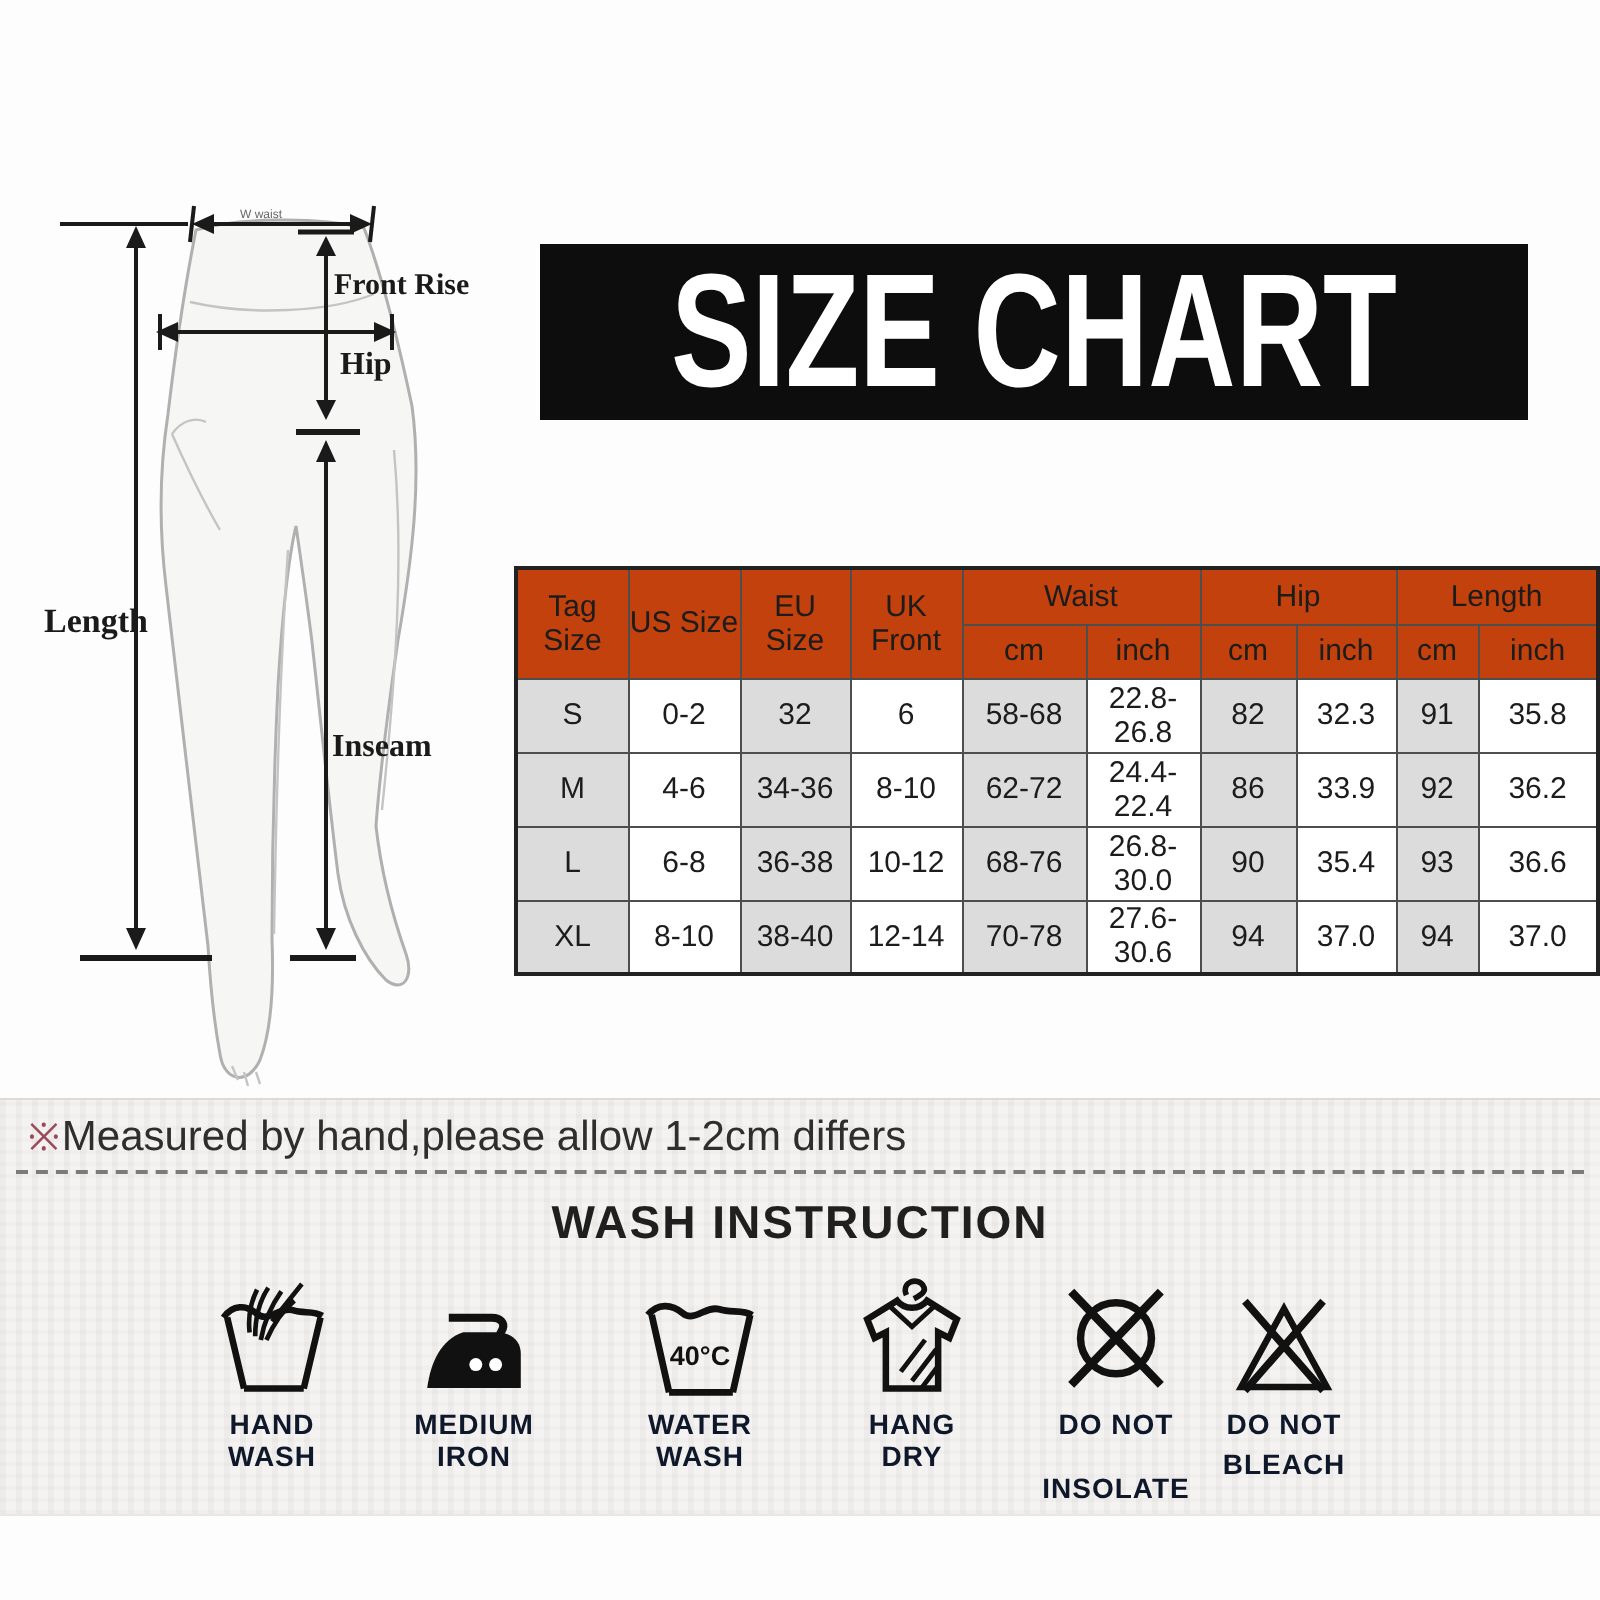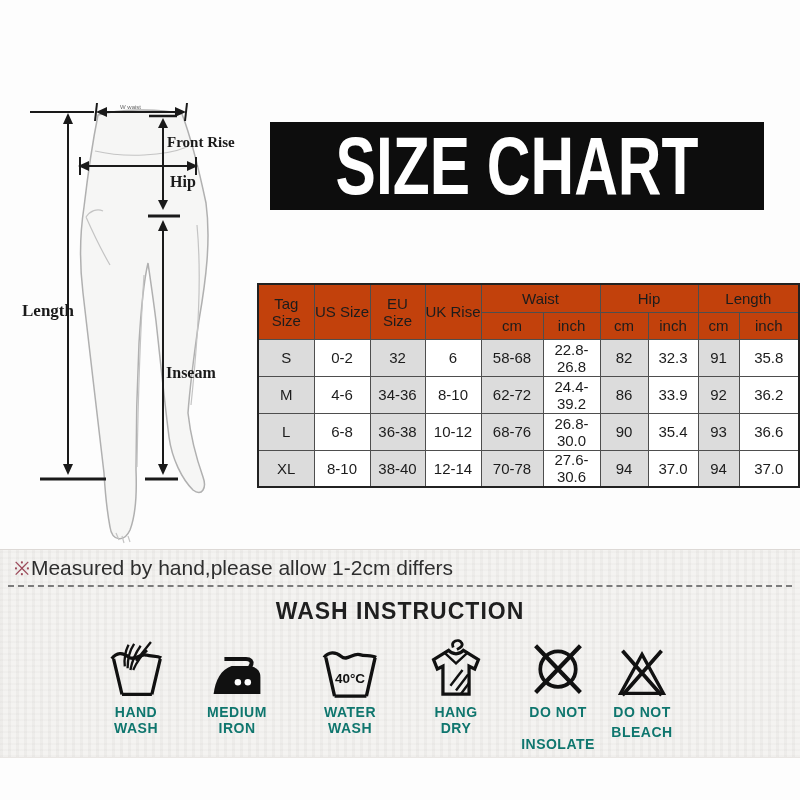--- a/index.html
+++ b/index.html
@@ -30,21 +30,21 @@
   .note{position:absolute;left:14px;top:555px;font-size:21px;color:#2e2e2e;text-align:center;}
   .note .sym{color:#9c4a5a;font-size:19px;margin-right:1px;}
   .divider-dashed{position:absolute;top:585px;left:8px;width:784px;border-top:2px dashed #7b7b7b;}
 
   
   .wash-title{position:absolute;top:598px;left:0;width:800px;text-align:center;
               font-size:23px;font-weight:bold;letter-spacing:1px;color:#1f1f1f;}
   .wash-item{position:absolute;top:636px;width:130px;display:flex;flex-direction:column;align-items:center;}
   .wash-item .icn{height:64px;display:flex;align-items:flex-end;justify-content:flex-start;}
   .wash-item .lbl{margin-top:4px;font-size:14px;font-weight:bold;letter-spacing:0.5px;
-                  line-height:16px;color:#0f766e;text-align:center;white-space:nowrap;}
+                  line-height:16px;color:#0f172a;text-align:center;white-space:nowrap;}
   .i1{left:71px;} .i2{left:172px;} .i3{left:285px;} .i4{left:391px;} .i5{left:493px;} .i6{left:577px;}
 
   
   .legs-svg{position:absolute;left:0;top:75px;}
 </style>
 </head>
 <body>
 
 <div class="page">
 
@@ -116,21 +116,21 @@
         <col style="width:48px">
         <col style="width:50px">
       <col style="width:41px">
         <col style="width:60px">
     </colgroup>
     <tbody>
         <tr class="h1">
       <th rowspan="2" class="hg">Tag Size</th>
       <th rowspan="2" class="hg">US Size</th>
       <th rowspan="2" class="hg">EU Size</th>
-      <th rowspan="2" class="hg">UK Rise</th>
+      <th rowspan="2" class="hg">UK Front</th>
       <th colspan="2" class="hg">Waist</th>
       <th colspan="2" class="hg">Hip</th>
       <th colspan="2" class="hg">Length</th>
     </tr>
     <tr class="h2">
       <th class="hg">cm</th>
       <th class="hg">inch</th>
       <th class="hg">cm</th>
       <th class="hg">inch</th>
       <th class="hg">cm</th>
@@ -147,21 +147,21 @@
       <td class="w">32.3</td>
       <td class="g">91</td>
       <td class="w">35.8</td>
     </tr>
     <tr class="d">
       <td class="g">M</td>
       <td class="w">4-6</td>
       <td class="g">34-36</td>
       <td class="w">8-10</td>
       <td class="g">62-72</td>
-      <td class="w">24.4-39.2</td>
+      <td class="w">24.4-22.4</td>
       <td class="g">86</td>
       <td class="w">33.9</td>
       <td class="g">92</td>
       <td class="w">36.2</td>
     </tr>
     <tr class="d">
       <td class="g">L</td>
       <td class="w">6-8</td>
       <td class="g">36-38</td>
       <td class="w">10-12</td>

